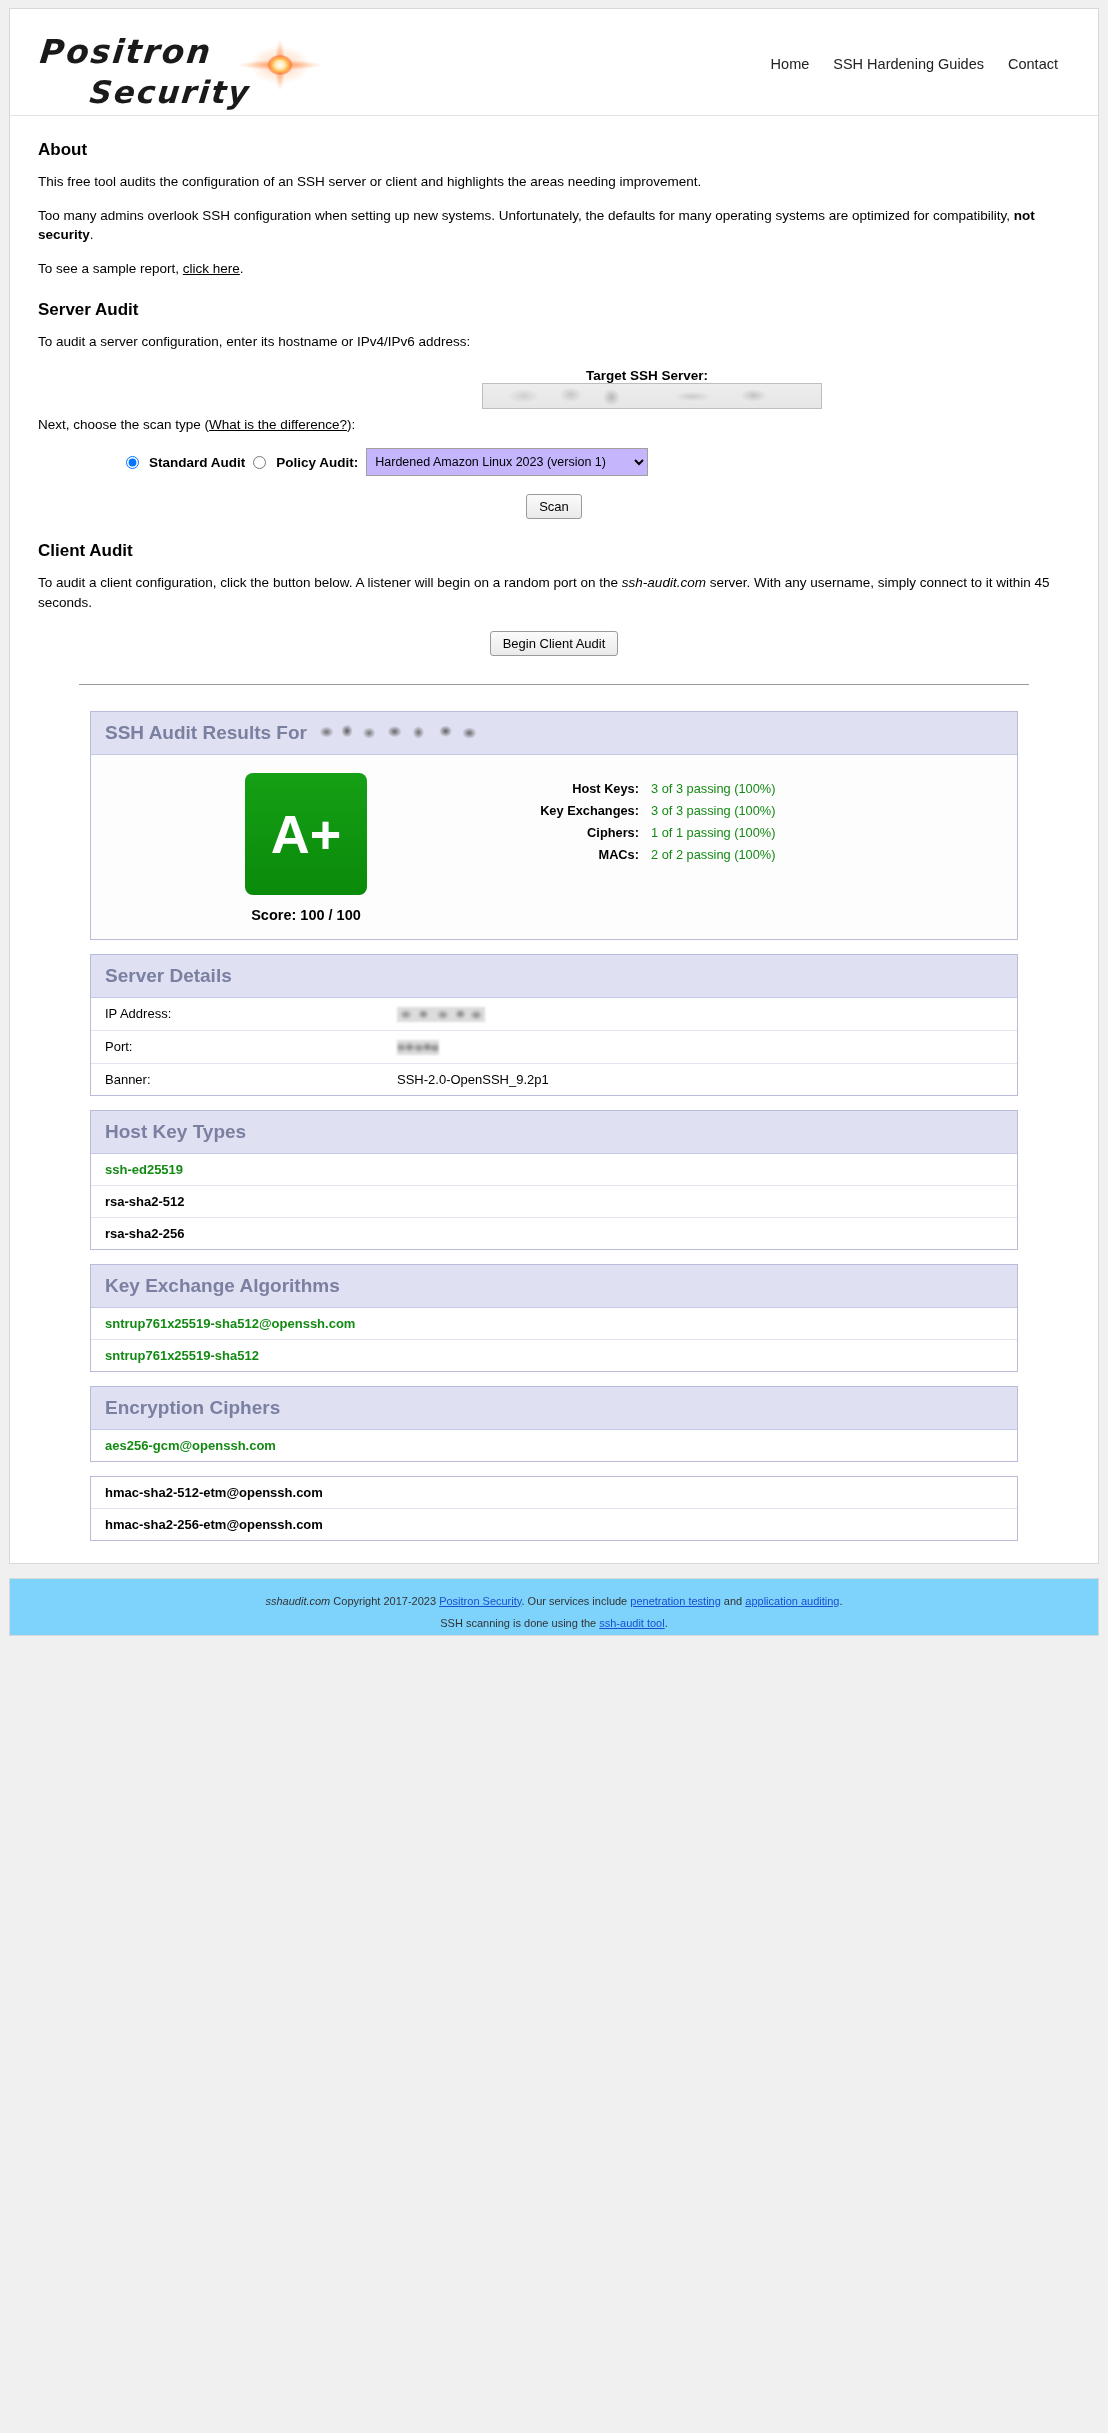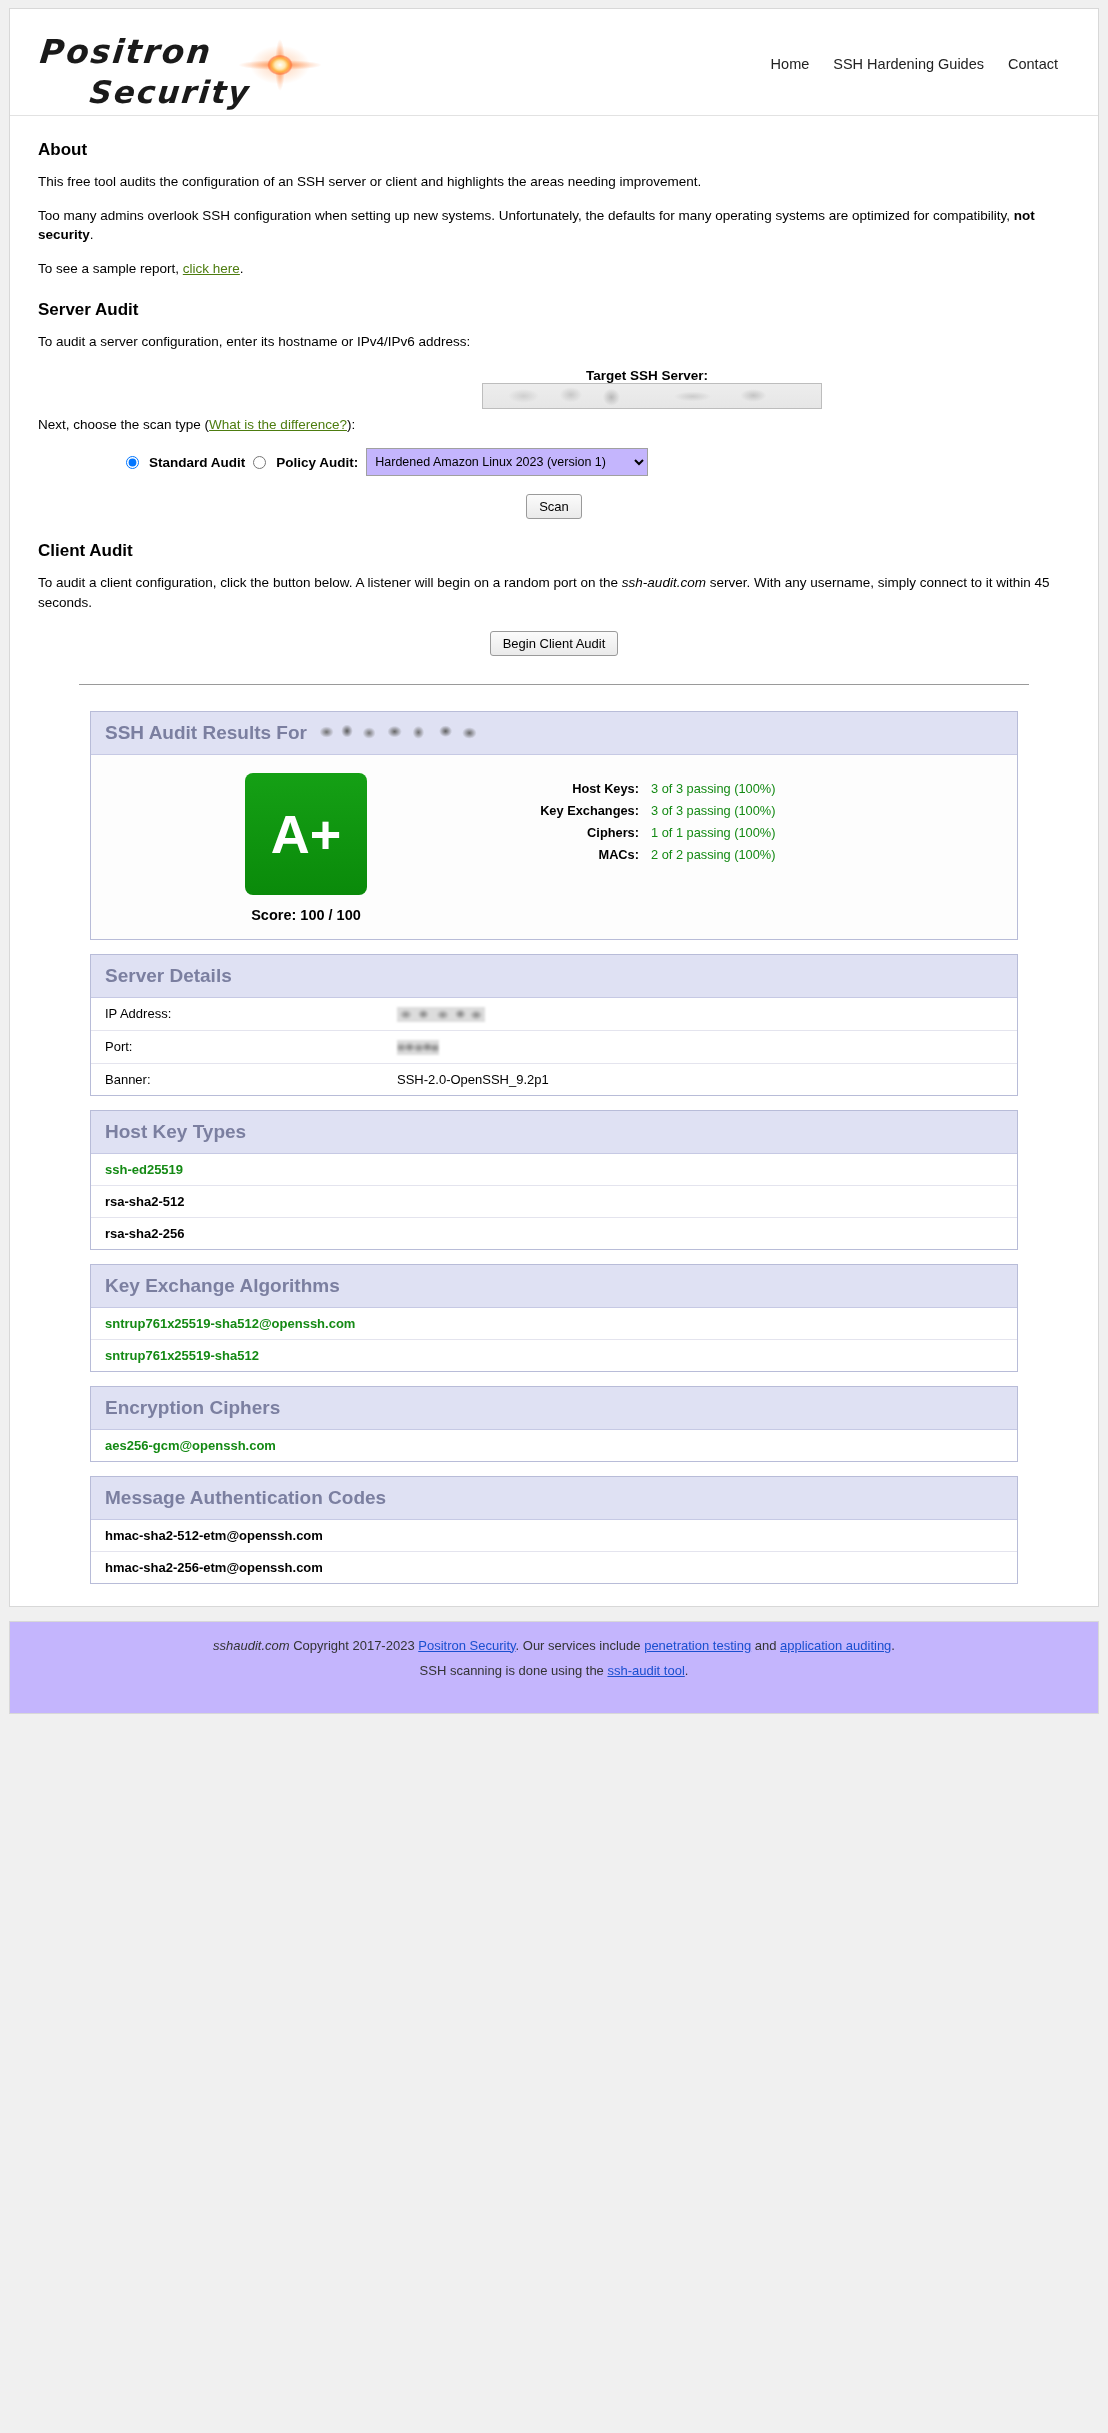--- a/index.html
+++ b/index.html
@@ -77,21 +77,21 @@
     font-size: 17px;
     margin: 22px 0 12px 0;
     font-weight: bold;
   }
   h2.sec:first-child { margin-top: 6px; }
   p.body {
     margin: 0 0 14px 0;
     font-size: 13.5px;
     line-height: 1.45;
   }
-  a.link { color: #4d7c0f; }
+  a.link { color: #000000; }
   .nb { font-weight: bold; }
   .it { font-style: italic; }
 
   .field-row {
     display: flex;
     align-items: center;
     margin: 16px 0 6px 0;
     padding-left: 196px;
     flex-direction: column;
   }
@@ -245,25 +245,25 @@
       radial-gradient(ellipse 8px 7px at 72% 47%, #7a7a7a 0%, rgba(255,255,255,0) 72%),
       radial-gradient(ellipse 9px 7px at 90% 53%, #848484 0%, rgba(255,255,255,0) 72%),
       #dcdcdc;
     filter: blur(0.8px);
     vertical-align: middle;
   }
   
   .footer {
     width: 1090px;
     margin: 14px auto 10px auto;
-    background: #c4b5fd;
+    background: #7dd3fc;
     border: 1px solid #d8d8d8;
-    padding: 16px 0 35px 0;
+    padding: 16px 0 6px 0;
     text-align: center;
-    font-size: 13px;
+    font-size: 11px;
     color: #333;
   }
   .footer .l1 { margin-bottom: 10px; }
   .footer a { color: #1a4fd0; }
   .footer .it { font-style: italic; }
 </style>
 </head>
 <body>
 
 <div class="page">
@@ -415,21 +415,20 @@
           <tbody>
               <tr>
             <td class="algo ok">aes256-gcm@openssh.com</td>
             <td></td>
           </tr>
         </tbody>
           </table>
       </div>
 
       <div class="panel">
-        <div class="panel-head">Message Authentication Codes</div>
         <table class="rows">
           <tbody>
               <tr>
             <td class="algo">hmac-sha2-512-etm@openssh.com</td>
             <td></td>
           </tr>
           <tr>
             <td class="algo">hmac-sha2-256-etm@openssh.com</td>
             <td></td>
           </tr>

